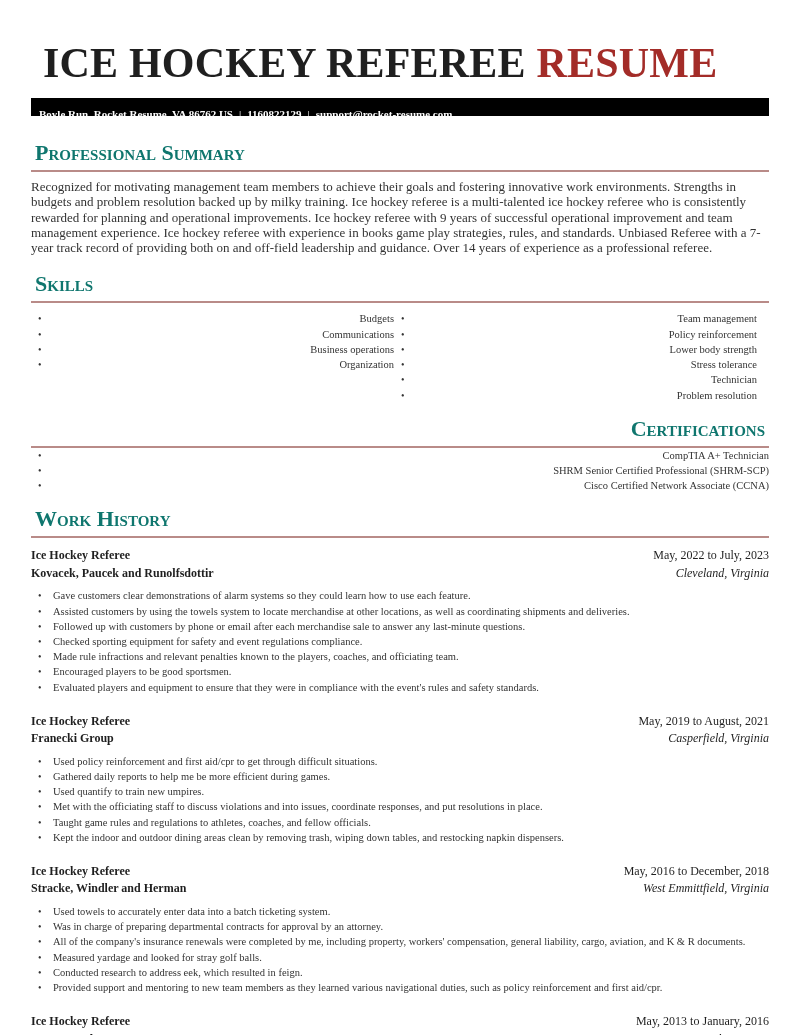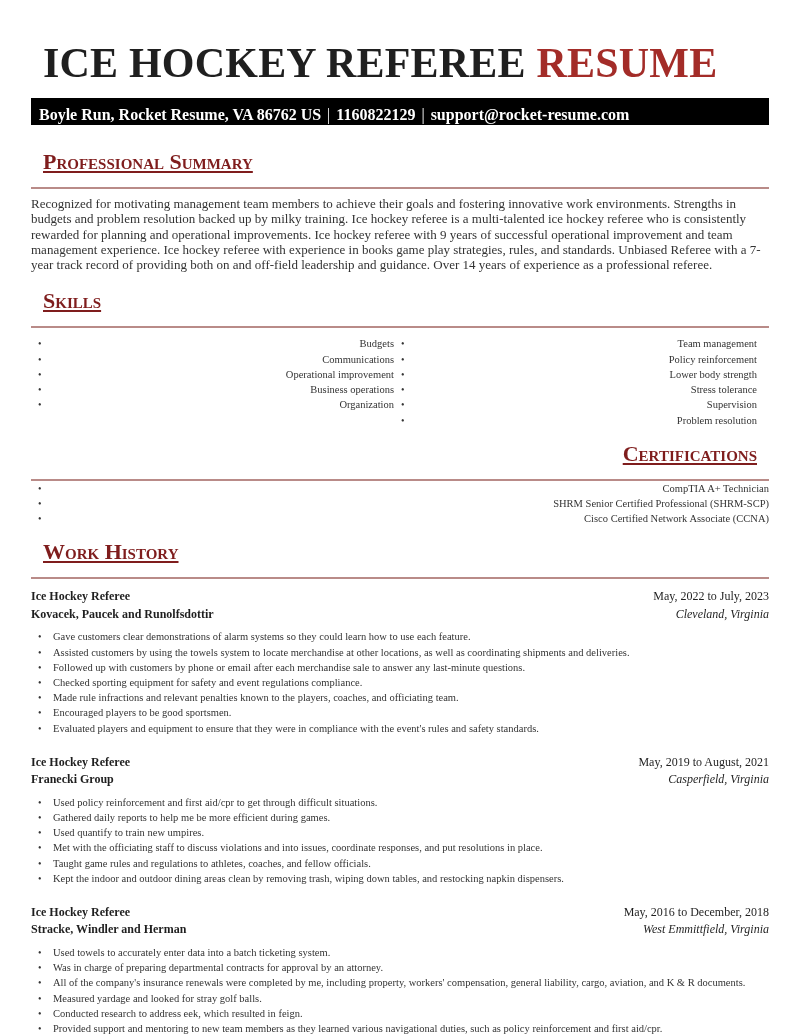--- a/index.html
+++ b/index.html
@@ -10,29 +10,28 @@
     }
     .page { padding: 0 31px; position: relative; }
     .title {
       margin: 12px; padding-top: 28px;
       font-size: 42px; font-weight: bold; letter-spacing: 0.2px;
       color: #1f1f1f; line-height: 46px; height: 46px;
     }
     .title .accent { color: #a32c28; }
     .contact-bar {
       margin-top: 12px; background: #000; color: #fff;
-      height: 27px; line-height: 33px; padding: 0 8px;
-      font-size: 16px; font-weight: bold;
+      height: 18px; line-height: 33px; padding: 0 8px;
+      font-size: 11px; font-weight: bold;
     }
     .contact-bar .sep { padding: 0 6px; font-weight: normal; }
     .section-title {
-      margin: 12px; font-size: 22px; font-weight: bold;
-      font-variant: small-caps; color: #7f1d1d;
+      margin: 4px; font-size: 22px; font-weight: bold;
+      font-variant: small-caps; color: #0f766e;
       line-height: 26px;
-      text-decoration: underline;
     }
     .rule { height: 2px; background: #b98b88; margin-top: 4px; }
     .summary {
       font-size: 13px; line-height: 15.3px; margin-top: 7px; color: #333;
     }
     ul { margin: 0; padding: 0; list-style: none; }
     li {
       position: relative; padding-left: 22px;
       font-size: 10.5px; line-height: 15.2px; color: #333;
     }
@@ -69,30 +68,29 @@
     <p class="summary" style="margin-bottom:0;">Recognized for motivating management team members to achieve their goals and fostering innovative work environments. Strengths in budgets and problem resolution backed up by milky training. Ice hockey referee is a multi-talented ice hockey referee who is consistently rewarded for planning and operational improvements. Ice hockey referee with 9 years of successful operational improvement and team management experience. Ice hockey referee with experience in books game play strategies, rules, and standards. Unbiased Referee with a 7-year track record of providing both on and off-field leadership and guidance. Over 14 years of experience as a professional referee.</p>
   </section>
 
   <section style="margin-top:16px;">
     <h2 class="section-title">Skills</h2>
     <div class="rule"></div>
     <div class="skills">
       <ul>
         <li>Budgets</li>
         <li>Communications</li>
-        <li>Operational improvement</li>
         <li>Business operations</li>
         <li>Organization</li>
       </ul>
       <ul>
         <li>Team management</li>
         <li>Policy reinforcement</li>
         <li>Lower body strength</li>
         <li>Stress tolerance</li>
-        <li>Supervision</li>
+        <li>Technician</li>
         <li>Problem resolution</li>
       </ul>
     </div>
   </section>
 
   <section style="margin-top:13px;text-align:right;">
     <h2 class="section-title">Certifications</h2>
     <div class="rule"></div>
     <ul class="cert-list">
       <li>CompTIA A+ Technician</li>

